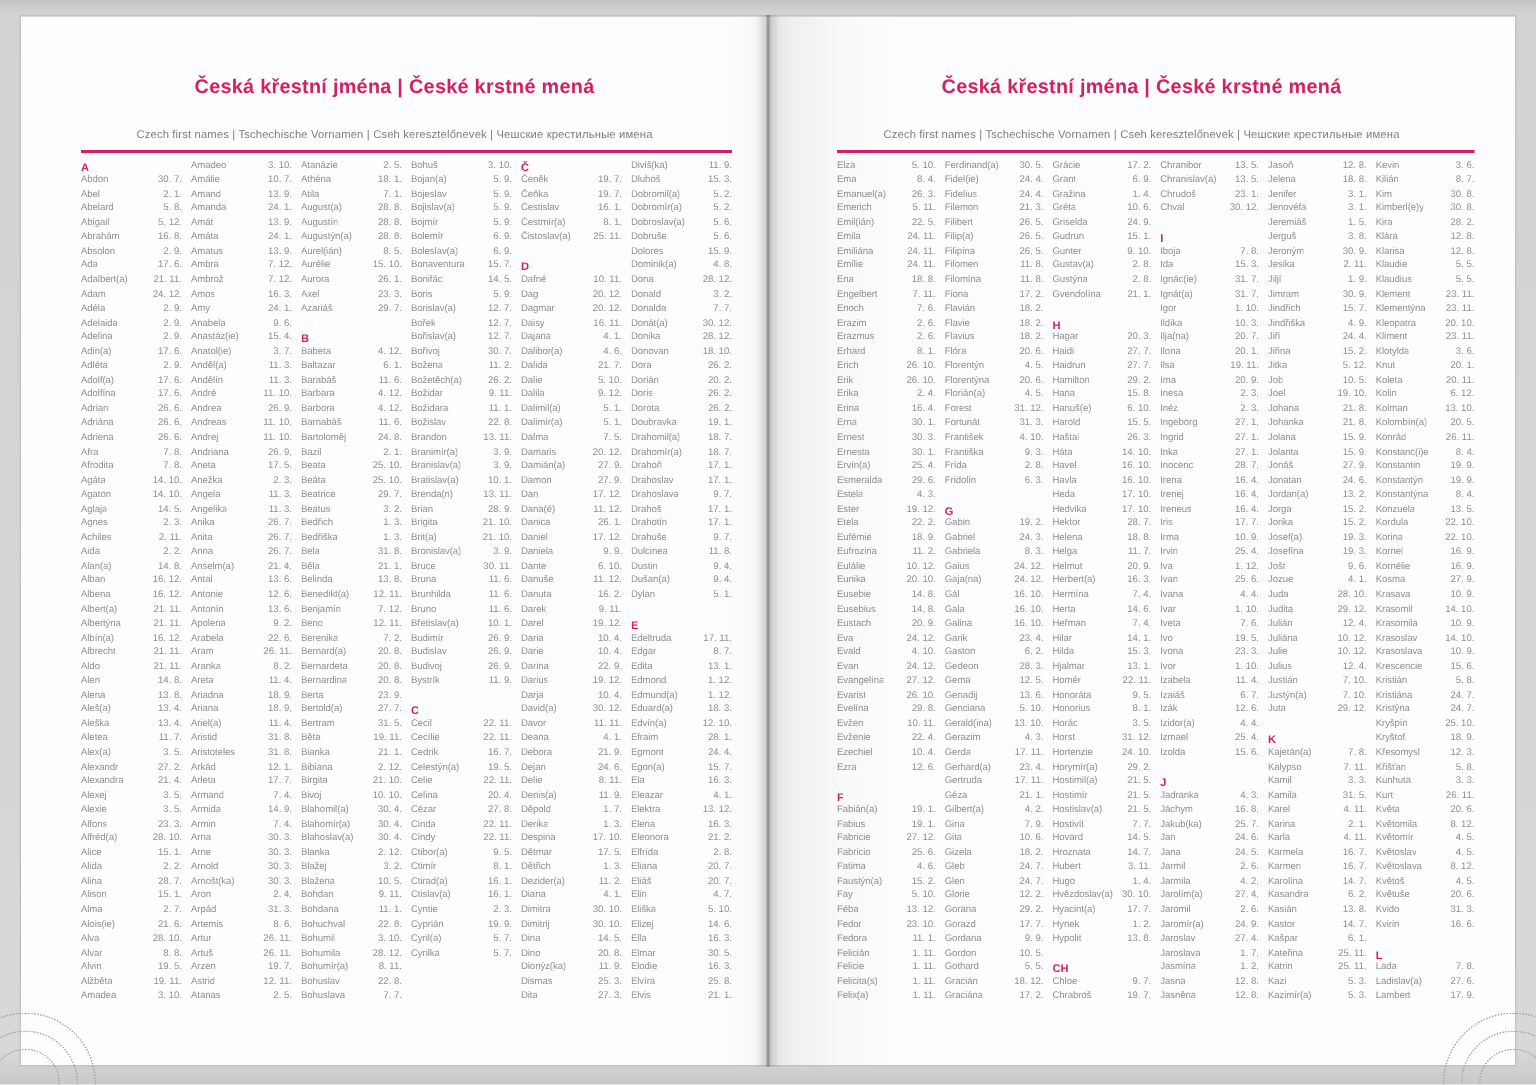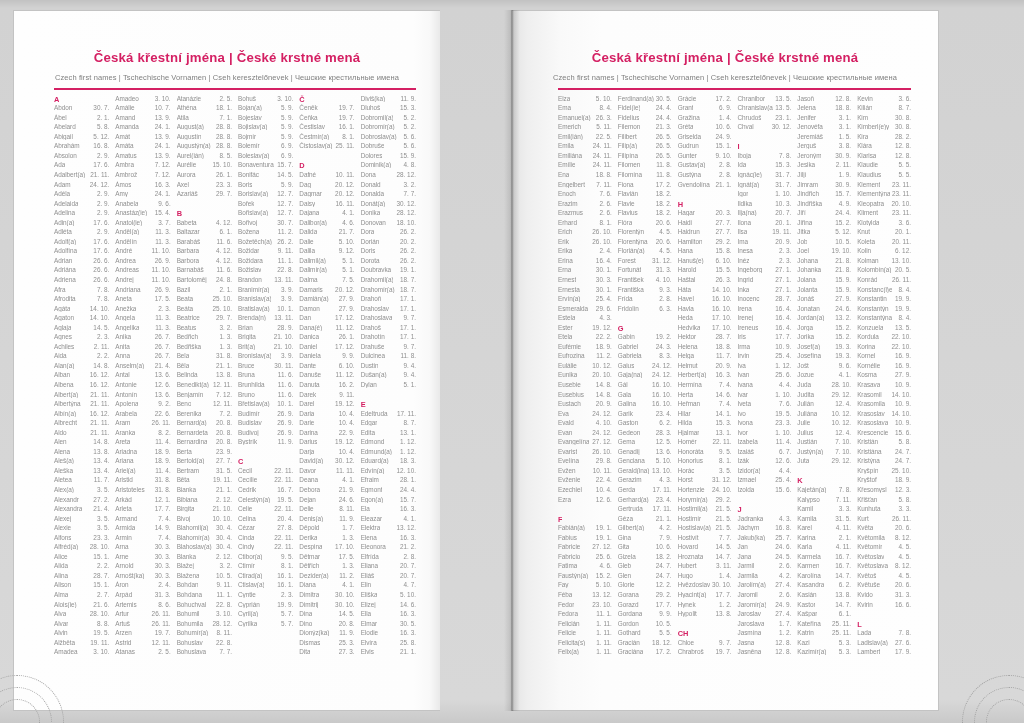--- a/index.html
+++ b/index.html
@@ -2,21 +2,21 @@
 <html style="--accent: #d42063;"><head>
 <meta charset="utf-8">
 <style>
   html,body{margin:0;padding:0;}
   body{
     width:1024px;height:723px;position:relative;overflow:hidden;
     background:linear-gradient(180deg,#c2c2c2 0,#d2d2d2 8px,#d8d8d8 700px,#c9c9c9 100%);
     font-family:"Liberation Sans", sans-serif;
   }
   .page{
-    position:absolute;top:10px;height:701px;width:427px;
+    position:absolute;top:10px;height:701px;width:499px;
     box-sizing:border-box;
   }
   .page.left{
     left:13px;
     background:linear-gradient(270deg,#e9e9e9 0,#f8f8f8 10px,#fdfdfd 26px,#fefefe 100%);
     border:1px solid #c3c3c3;border-right:none;
   }
   .page.right{
     left:512px;
     background:linear-gradient(90deg,#e4e4e4 0,#efefef 16px,#f9f9f9 48px,#fdfdfd 90px,#fefefe 100%);
@@ -25,21 +25,21 @@
   .gutter{
     position:absolute;left:504px;top:10px;width:16px;height:701px;
     background:linear-gradient(90deg,rgba(0,0,0,0) 0%,rgba(0,0,0,0.10) 40%,rgba(60,60,60,0.55) 50%,rgba(0,0,0,0.12) 62%,rgba(0,0,0,0) 100%);
     pointer-events:none;
   }
   .header{text-align:center;padding-top:39px;}
   .title{
     color:var(--accent,#d42063);font-size:13.2px;font-weight:bold;
     line-height:15px;letter-spacing:0.2px;
   }
-  .subtitle{color:#7e7e7e;font-size:7.5px;line-height:9px;margin-top:8px;letter-spacing:0.1px;}
+  .subtitle{color:#7e7e7e;font-size:7.5px;line-height:9px;margin-top:20px;letter-spacing:0.1px;}
   .rule{height:1.6px;background:var(--accent,#d42063);margin-top:6px;}
   .page.left .rule{margin-left:40px;margin-right:24px;}
   .page.right .rule{margin-left:46px;margin-right:27px;}
   .cols{display:flex;gap:6px;margin-top:5px;}
   .page.left .cols{padding:0 24px 0 40px;}
   .page.right .cols{padding:0 27px 0 46px;}
   .col{flex:1 1 0;min-width:0;}
   .row{display:flex;justify-content:space-between;align-items:baseline;height:9.56px;overflow:visible;}
   .row .n{
     font-size:6.4px;color:#8f8f8f;white-space:nowrap;overflow:hidden;

